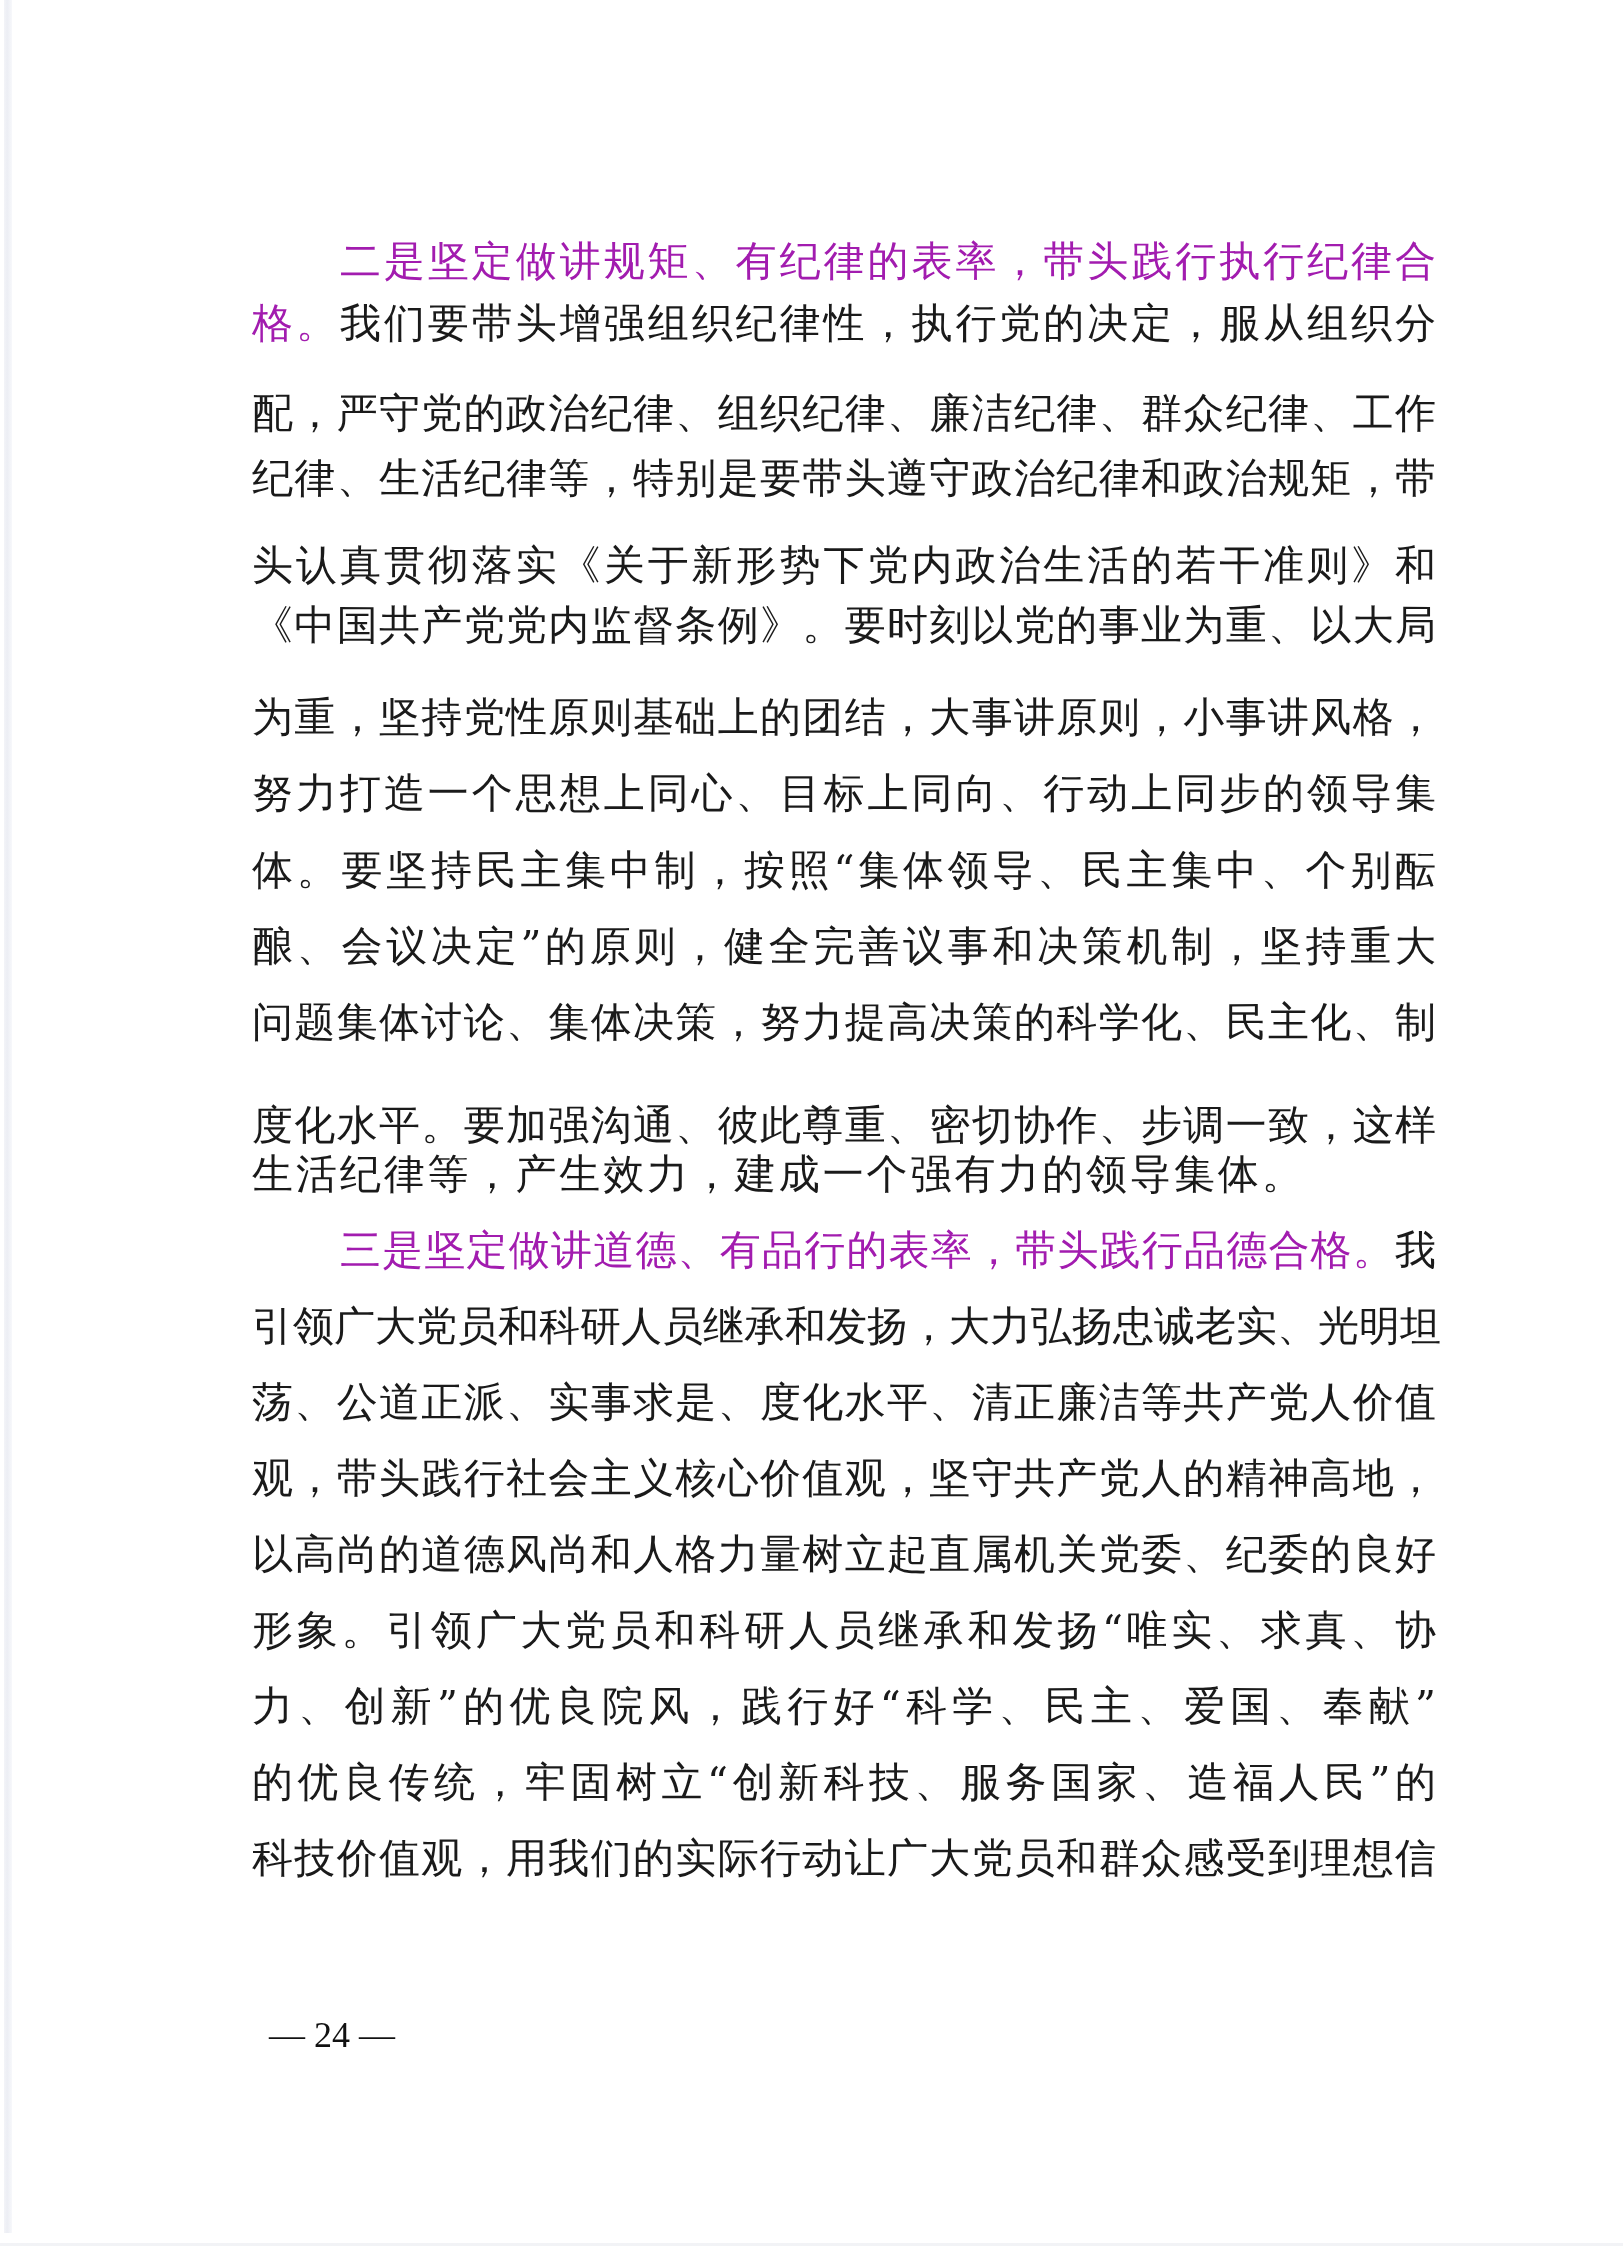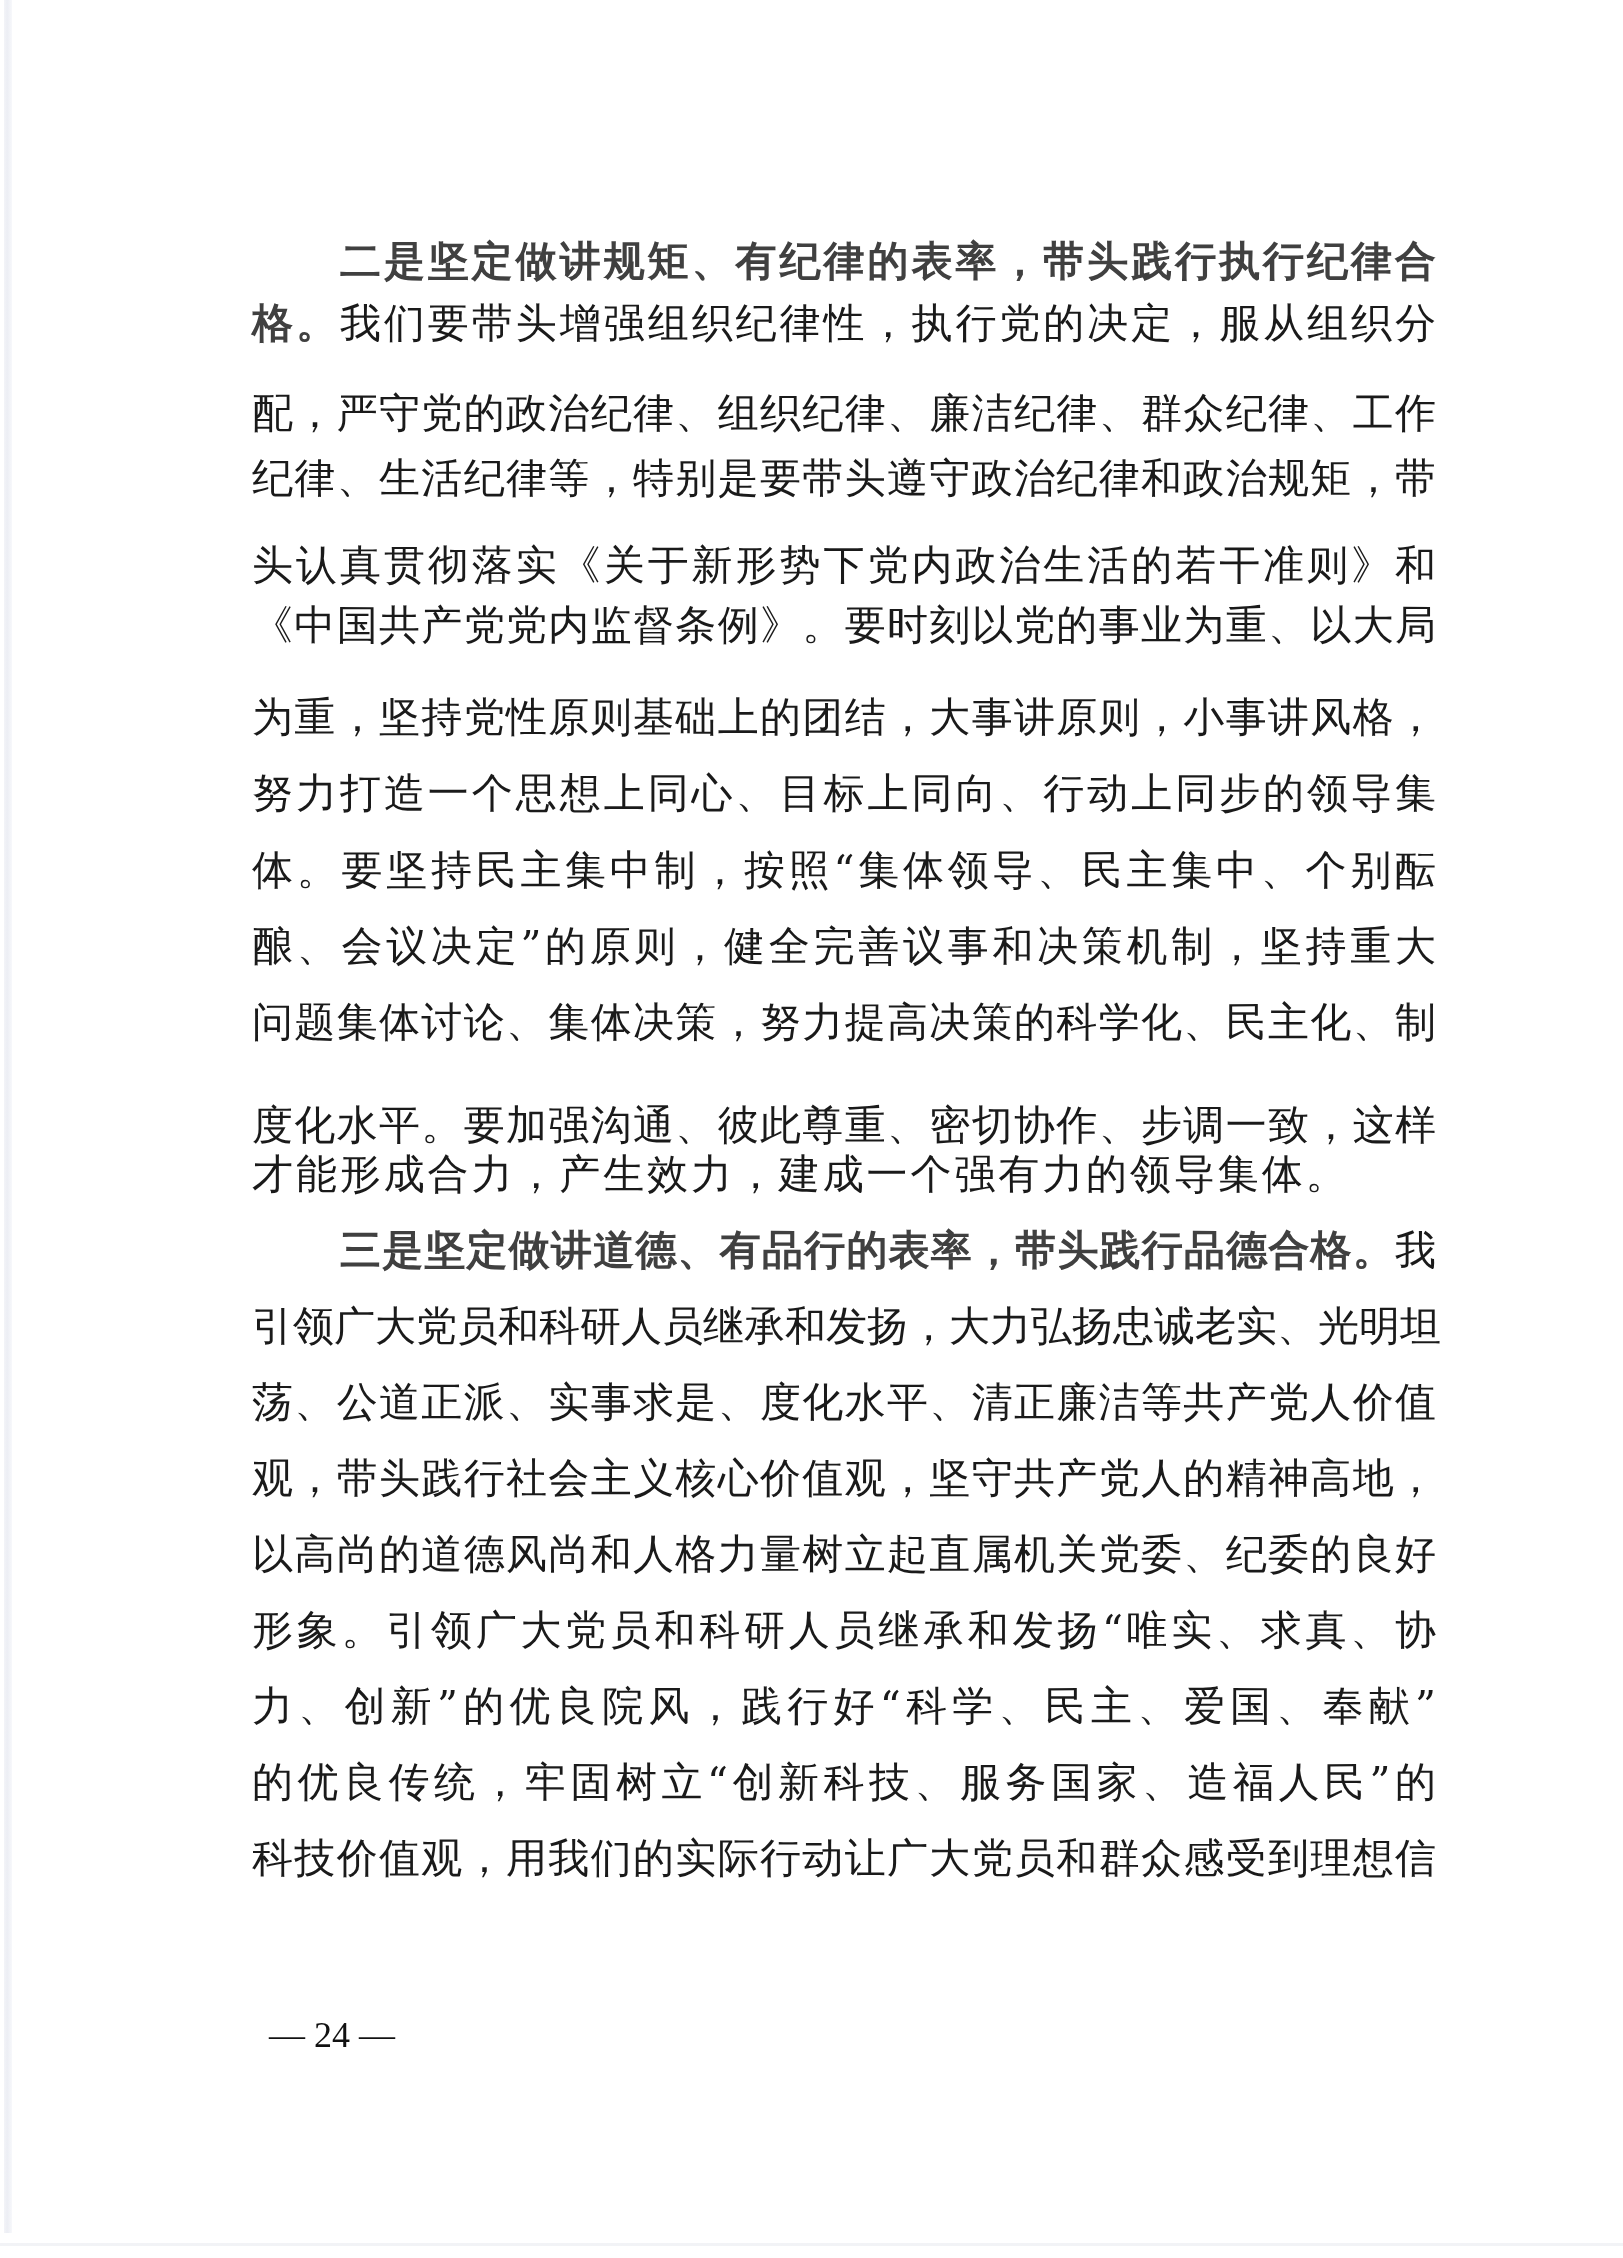--- a/index.html
+++ b/index.html
@@ -53,22 +53,22 @@
   .line.last {
     text-align: left;
     text-align-last: left;
     letter-spacing: 2.9px;
   }
   .line.indent {
     left: 88px;
     width: 1096px;
   }
   .bold {
-    font-weight: bold;
-    color: #404040;
+    font-weight: normal;
+    color: #a21caf;
   }
   .page-number {
     position: absolute;
     left: 269px;
     top: 2011px;
     font-family: "Liberation Serif", "DejaVu Serif", serif;
     font-size: 36px;
     line-height: 49px;
     color: #111;
     white-space: nowrap;
@@ -88,21 +88,21 @@
     <div class="line" style="top:152px">配，严守党的政治纪律、组织纪律、廉洁纪律、群众纪律、工作</div>
     <div class="line" style="top:217px">纪律、生活纪律等，特别是要带头遵守政治纪律和政治规矩，带</div>
     <div class="line" style="top:304px">头认真贯彻落实《关于新形势下党内政治生活的若干准则》和</div>
     <div class="line" style="top:364px">《中国共产党党内监督条例》。要时刻以党的事业为重、以大局</div>
     <div class="line" style="top:456px">为重，坚持党性原则基础上的团结，大事讲原则，小事讲风格，</div>
     <div class="line" style="top:532px">努力打造一个思想上同心、目标上同向、行动上同步的领导集</div>
     <div class="line" style="top:609px">体。要坚持民主集中制，按照“集体领导、民主集中、个别酝</div>
     <div class="line" style="top:685px">酿、会议决定”的原则，健全完善议事和决策机制，坚持重大</div>
     <div class="line" style="top:761px">问题集体讨论、集体决策，努力提高决策的科学化、民主化、制</div>
     <div class="line" style="top:864px">度化水平。要加强沟通、彼此尊重、密切协作、步调一致，这样</div>
-    <div class="line last" style="top:913px">才能形成合力，产生效力，建成一个强有力的领导集体。</div>
+    <div class="line last" style="top:913px">生活纪律等，产生效力，建成一个强有力的领导集体。</div>
   </div>
 
   <div>
     <div class="line indent" style="top:989px"><span class="bold">三是坚定做讲道德、有品行的表率，带头践行品德合格。</span><span>我</span></div>
     <div class="line" style="top:1065px">引领广大党员和科研人员继承和发扬，大力弘扬忠诚老实、光明坦</div>
     <div class="line" style="top:1141px">荡、公道正派、实事求是、度化水平、清正廉洁等共产党人价值</div>
     <div class="line" style="top:1217px">观，带头践行社会主义核心价值观，坚守共产党人的精神高地，</div>
     <div class="line" style="top:1293px">以高尚的道德风尚和人格力量树立起直属机关党委、纪委的良好</div>
     <div class="line" style="top:1369px">形象。引领广大党员和科研人员继承和发扬“唯实、求真、协</div>
     <div class="line" style="top:1445px">力、创新”的优良院风，践行好“科学、民主、爱国、奉献”</div>

